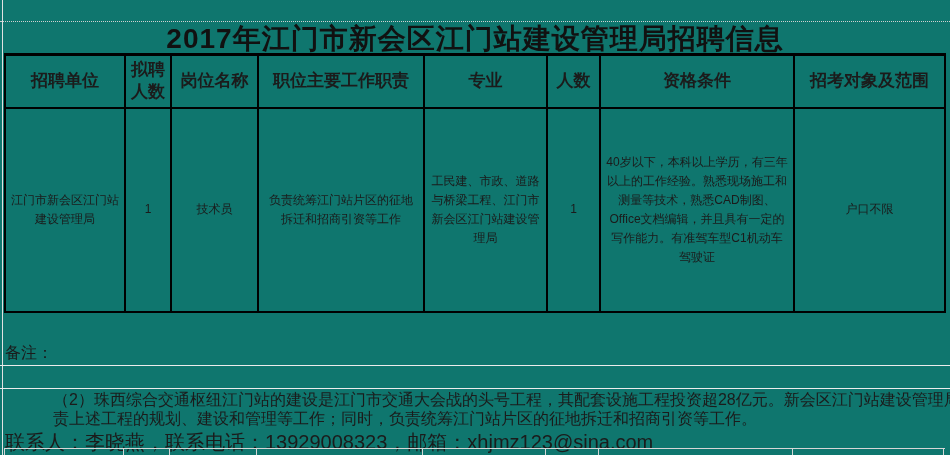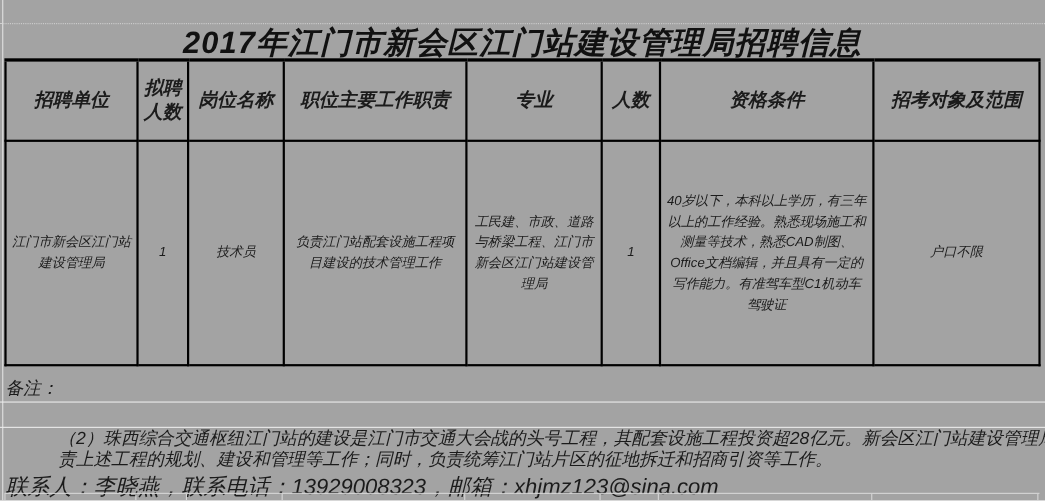--- a/index.html
+++ b/index.html
@@ -1,25 +1,24 @@
 <!DOCTYPE html>
 <html><head>
 <meta charset="utf-8">
 <style>
   * { box-sizing: border-box; }
   html, body { margin: 0; padding: 0; background: #ffffff; }
   .sheet {
     position: relative;
     width: 950px;
     height: 455px;
-    background: #a3a3a3;
+    background: #0f766e;
     font-family: "Liberation Sans", "DejaVu Sans", sans-serif;
     color: #1b1b1b;
     overflow: hidden;
-    font-style: italic;
   }
   .v-gridline {
     position: absolute;
     left: 2px; top: 0; bottom: 0;
     width: 1px;
     background: #e2e2e2;
   }
   .h-gridline-top {
     position: absolute;
     left: 0; top: 21px;
@@ -43,21 +42,21 @@
     border-collapse: collapse;
     table-layout: fixed;
   }
   table.recruit th, table.recruit td {
     border: 2px solid #000000;
     text-align: center;
     vertical-align: middle;
     padding: 2px 5px;
     overflow: hidden;
   }
-  table.recruit thead tr { height: 73px; }
+  table.recruit thead tr { height: 53px; }
   table.recruit tbody tr { height: 204px; }
   table.recruit th {
     font-size: 17px;
     font-weight: bold;
     border-top-width: 3px;
     line-height: 22px;
   }
   table.recruit td {
     font-size: 12px;
     line-height: 19px;
@@ -111,21 +110,21 @@
         <th>人数</th>
         <th>资格条件</th>
         <th>招考对象及范围</th>
       </tr>
     </thead>
     <tbody>
       <tr>
         <td>江门市新会区江门站建设管理局</td>
         <td>1</td>
         <td>技术员</td>
-        <td>负责江门站配套设施工程项目建设的技术管理工作</td>
+        <td>负责统筹江门站片区的征地拆迁和招商引资等工作</td>
         <td>工民建、市政、道路与桥梁工程、江门市新会区江门站建设管理局</td>
         <td>1</td>
         <td>40岁以下，本科以上学历，有三年以上的工作经验。熟悉现场施工和测量等技术，熟悉CAD制图、Office文档编辑，并且具有一定的写作能力。有准驾车型C1机动车驾驶证</td>
         <td>户口不限</td>
       </tr>
     </tbody>
   </table>
 
   <div class="note-label">备注：</div>
   <div class="note-sep-1"></div>

